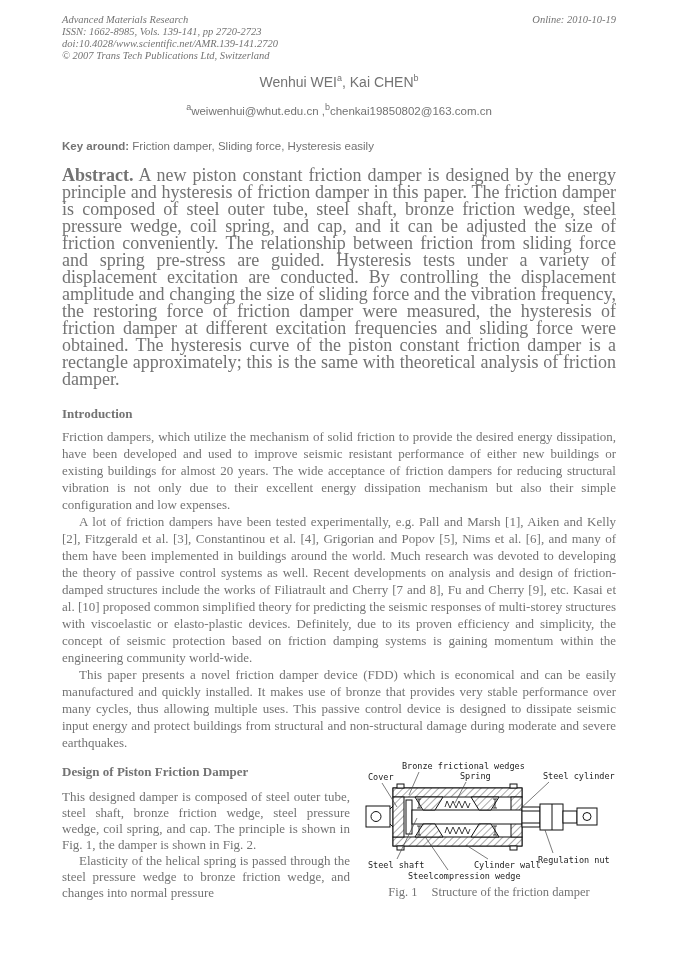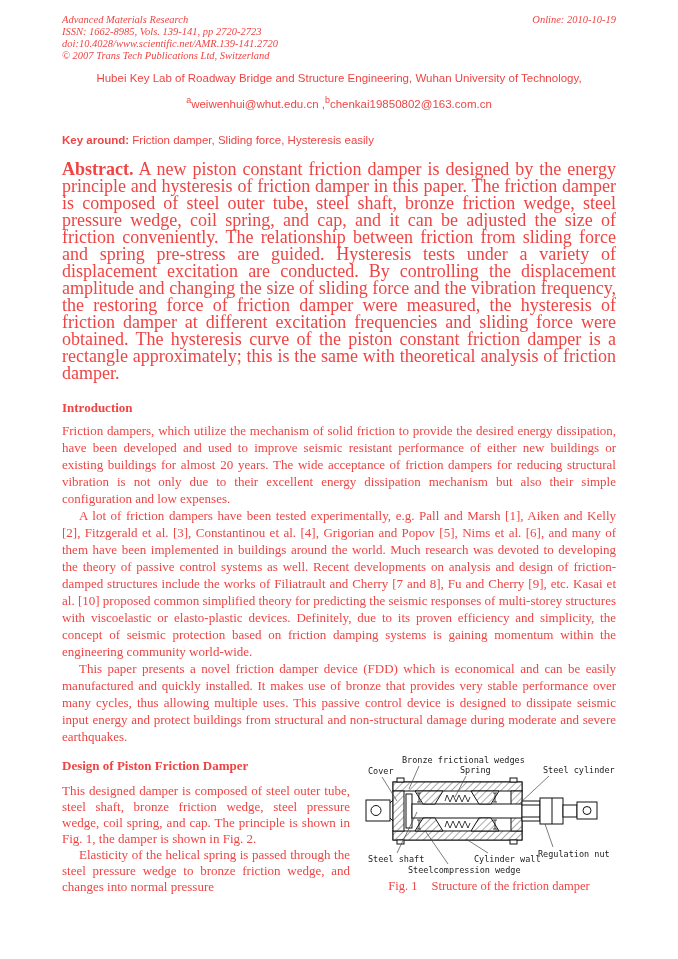--- a/index.html
+++ b/index.html
@@ -1,18 +1,18 @@
 <!DOCTYPE html>
 <html><head>
 <meta charset="utf-8">
 <style>
   html,body { margin:0; padding:0; background:#ffffff; }
   .page {
     position:relative; width:678px; height:959px; box-sizing:border-box;
-    padding:14px 62px 0 62px; background:#ffffff; color:#ef4444;
+    padding:14px 62px 0 62px; background:#ffffff; color:#737373;
     font-family:"Liberation Serif", serif; overflow:hidden;
   }
   
   .hdr { display:flex; justify-content:space-between; align-items:flex-start;
          font-style:italic; font-size:10.5px; line-height:12px; }
   .hdr-left div { white-space:nowrap; }
   
   .title { text-align:center; font-family:"Liberation Sans", sans-serif;
            font-weight:bold; font-size:15px; line-height:18px; margin:25px 0 0 0; }
   .authors { text-align:center; font-family:"Liberation Sans", sans-serif;
@@ -56,23 +56,23 @@
     <div class="hdr-left">
       <div>Advanced Materials Research</div>
       <div>ISSN: 1662-8985, Vols. 139-141, pp 2720-2723</div>
       <div>doi:10.4028/www.scientific.net/AMR.139-141.2720</div>
       <div>© 2007 Trans Tech Publications Ltd, Switzerland</div>
     </div>
     <div class="hdr-right">Online: 2010-10-19</div>
   </div>
 
 
+  <div class="authors"><span>Wenhui WEI</span><sup>a</sup><span>, Kai CHEN</span><sup>b</sup></div>
 
   <div class="affil">
-    <div>Hubei Key Lab of Roadway Bridge and Structure Engineering, Wuhan University of Technology,</div>
   </div>
 
   <div class="emails"><sup>a</sup><span>weiwenhui@whut.edu.cn ,</span><sup>b</sup><span>chenkai19850802@163.com.cn</span></div>
 
   <div class="keywords"><b>Key around:</b> <span>Friction damper, Sliding force, Hysteresis easily</span></div>
 
   <p class="abstract"><b>Abstract.</b> <span>A new piston constant friction damper is designed by the energy principle and hysteresis of friction damper in this paper. The friction damper is composed of steel outer tube, steel shaft, bronze friction wedge, steel pressure wedge, coil spring, and cap, and it can be adjusted the size of friction conveniently. The relationship between friction from sliding force and spring pre-stress are guided. Hysteresis tests under a variety of displacement excitation are conducted. By controlling the displacement amplitude and changing the size of sliding force and the vibration frequency, the restoring force of friction damper were measured, the hysteresis of friction damper at different excitation frequencies and sliding force were obtained. The hysteresis curve of the piston constant friction damper is a rectangle approximately; this is the same with theoretical analysis of friction damper.</span></p>
 
   <div class="h-sec">Introduction</div>
   <p class="bp">Friction dampers, which utilize the mechanism of solid friction to provide the desired energy dissipation, have been developed and used to improve seismic resistant performance of either new buildings or existing buildings for almost 20 years. The wide acceptance of friction dampers for reducing structural vibration is not only due to their excellent energy dissipation mechanism but also their simple configuration and low expenses.</p>

